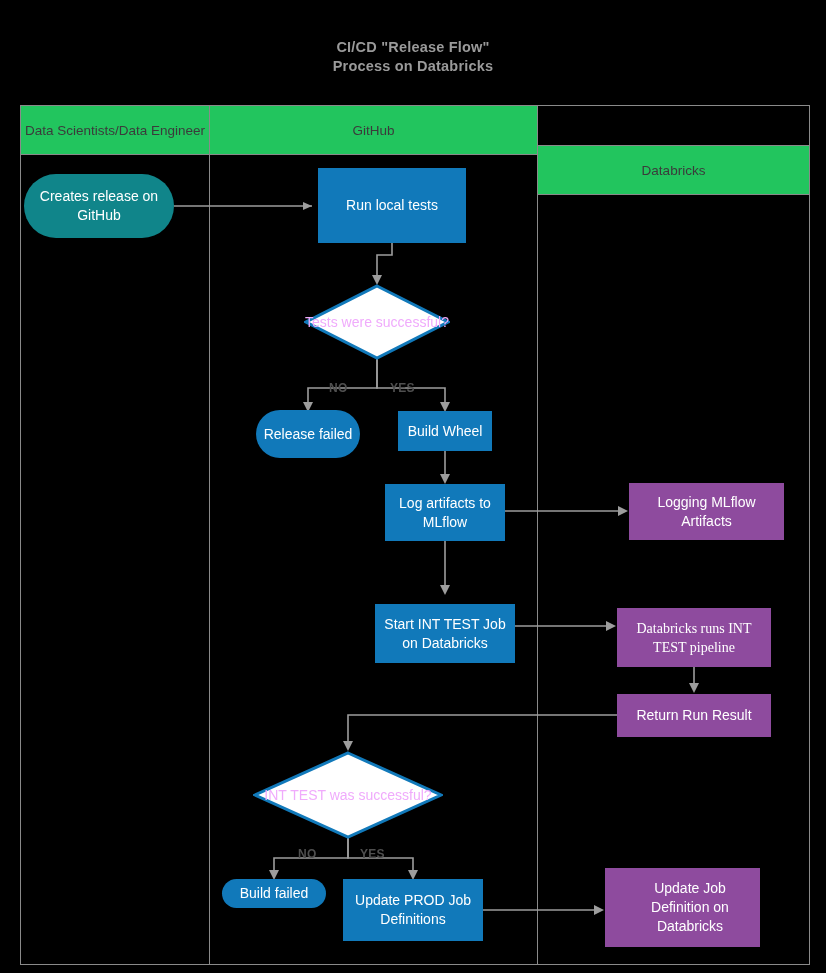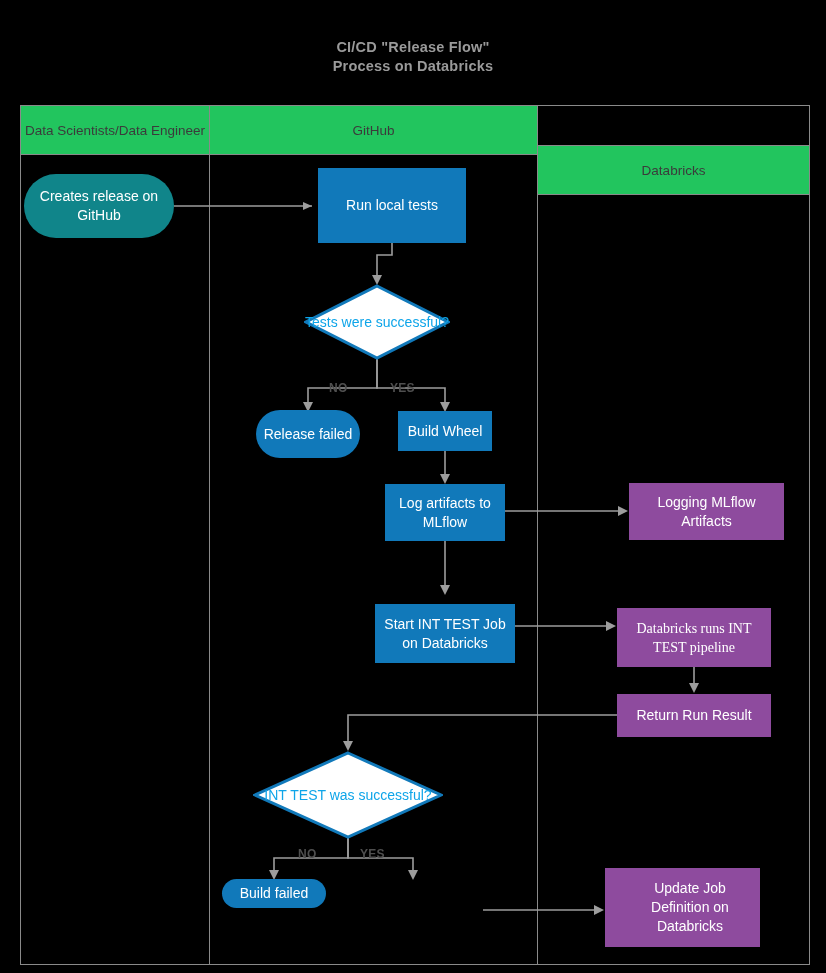--- a/index.html
+++ b/index.html
@@ -39,21 +39,21 @@
   .rounded{border-radius:0;}
   .pill{border-radius:28px;}
   .pill-lg{border-radius:34px;}
 
   
   .diamond{position:absolute;}
   .diamond svg{position:absolute;left:0;top:0;}
   .diamond .dlabel{
     position:absolute;left:0;top:0;width:100%;height:100%;
     display:flex;align-items:center;justify-content:center;text-align:right;
-    color:#0ea5e9;font-size:14px;line-height:19px;
+    color:#f0abfc;font-size:14px;line-height:19px;
   }
 
   
   #edges{position:absolute;left:0;top:0;width:826px;height:973px;pointer-events:none;}
   .edge{fill:none;stroke:#9d9d9d;stroke-width:1.6;}
   .ahead{fill:#9d9d9d;}
 
   .edge-label{
     position:absolute;color:#4f4f4f;font-size:12px;font-weight:bold;
     letter-spacing:.3px;
@@ -172,20 +172,23 @@
     <svg width="190" height="88" viewBox="0 0 190 88">
       <polygon points="95,2 188,44 95,86 2,44" fill="#ffffff" stroke="#1179ba" stroke-width="3"></polygon>
     </svg>
     <div class="dlabel">INT TEST was successful?</div>
   </div>
 
   <div class="node blue pill" style="left:222px;top:879px;width:104px;height:29px;">
     <span>Build failed</span>
   </div>
 
+  <div class="node blue rounded" style="left:343px;top:879px;width:140px;height:62px;">
+    <span>Update PROD Job Definitions</span>
+  </div>
 
   <div class="node purple rounded" style="left:605px;top:868px;width:155px;height:79px;padding-left:21px;">
     <span>Update Job Definition on Databricks</span>
   </div>
 
   <div class="edge-label" style="left:329px;top:381px;">NO</div>
   <div class="edge-label" style="left:390px;top:381px;">YES</div>
   <div class="edge-label" style="left:298px;top:847px;">NO</div>
   <div class="edge-label" style="left:360px;top:847px;">YES</div>
 

